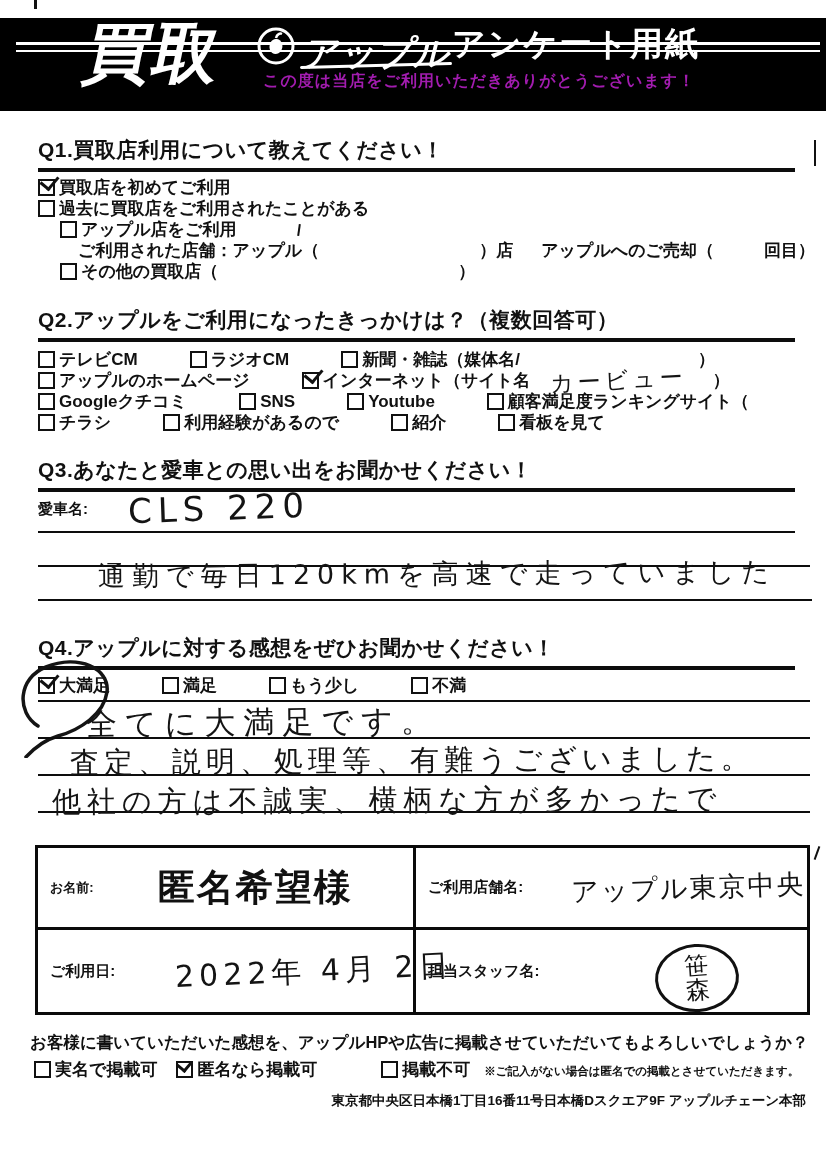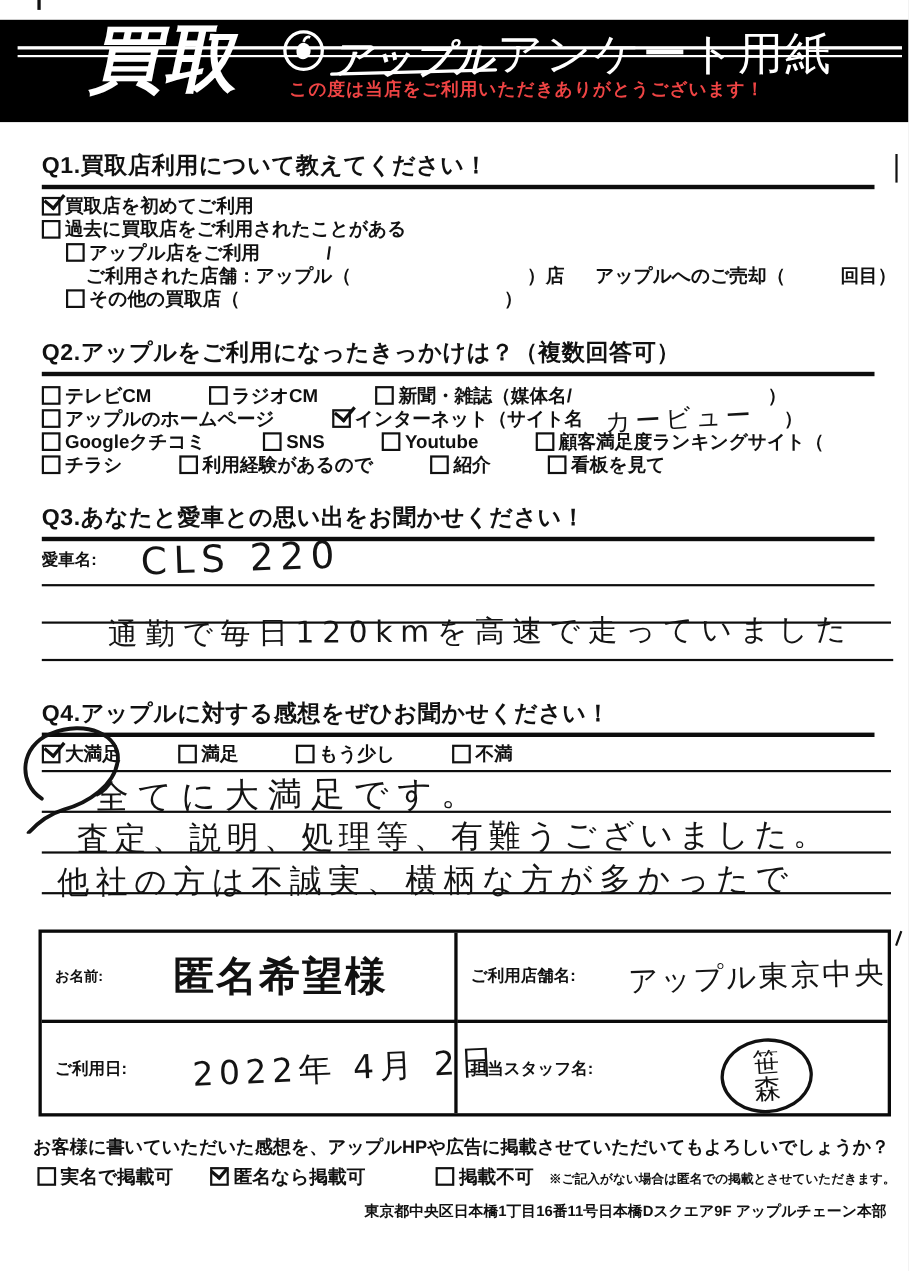--- a/index.html
+++ b/index.html
@@ -9,23 +9,23 @@
 
   
   .band{position:absolute;left:0;top:18px;width:826px;height:93px;background:#000;}
   .stripe{position:absolute;background:#fff;}
   .logo-badge{position:absolute;left:86px;top:20px;font-size:66px;font-weight:bold;
               color:#fff;line-height:1;transform:skewX(-12deg);letter-spacing:2px;}
   .brand-name{position:absolute;left:302px;top:30px;font-size:35px;font-weight:bold;
               font-style:italic;color:#fff;letter-spacing:1px;}
   .brand-swoosh{position:absolute;left:300px;top:64px;width:152px;height:3px;background:#fff;
                 transform:rotate(-1.5deg);border-radius:2px;}
-  .sheet-title{position:absolute;left:452px;top:22px;font-size:41px;font-weight:normal;
+  .sheet-title{position:absolute;left:452px;top:22px;font-size:33px;font-weight:bold;
                color:#fff;letter-spacing:2px;}
-  .thanks{position:absolute;left:263px;top:71px;font-size:16px;font-weight:bold;color:#ef4444;
+  .thanks{position:absolute;left:263px;top:71px;font-size:16px;font-weight:bold;color:#a21caf;
           letter-spacing:1px;white-space:nowrap;}
 
   
   .q-title{position:absolute;font-size:21px;font-weight:bold;letter-spacing:0.5px;
            border-bottom:4px solid #0d0d0d;padding-bottom:4px;white-space:nowrap;}
   .rows{position:absolute;display:flex;flex-direction:column;gap:2px;}
   .row{display:flex;align-items:center;font-size:17px;font-weight:bold;height:19px;
        white-space:nowrap;}
   .row .opt{display:flex;align-items:center;}
   .gap16{margin-left:16px;padding-left:36px;} 
@@ -243,21 +243,21 @@
       </span>
     </div>
   </div>
 
   <div class="foot-q">お客様に書いていただいた感想を、アップルHPや広告に掲載させていただいてもよろしいでしょうか？</div>
   <div class="foot-row">
     <span class="opt" style="display:flex;align-items:center;">
         <span class="cb"></span>
         <span>実名で掲載可</span>
       </span>
-    <span class="opt" style="display:flex;align-items:center;margin-left:34px;">
+    <span class="opt" style="display:flex;align-items:center;margin-left:19px;">
         <span class="cb cb-neat checked"></span>
         <span>匿名なら掲載可</span>
       </span>
     <span class="opt" style="display:flex;align-items:center;margin-left:64px;">
         <span class="cb"></span>
         <span>掲載不可</span>
       </span>
     <span class="foot-note">※ご記入がない場合は匿名での掲載とさせていただきます。</span>
   </div>
   <div class="address">東京都中央区日本橋1丁目16番11号日本橋Dスクエア9F アップルチェーン本部</div>

